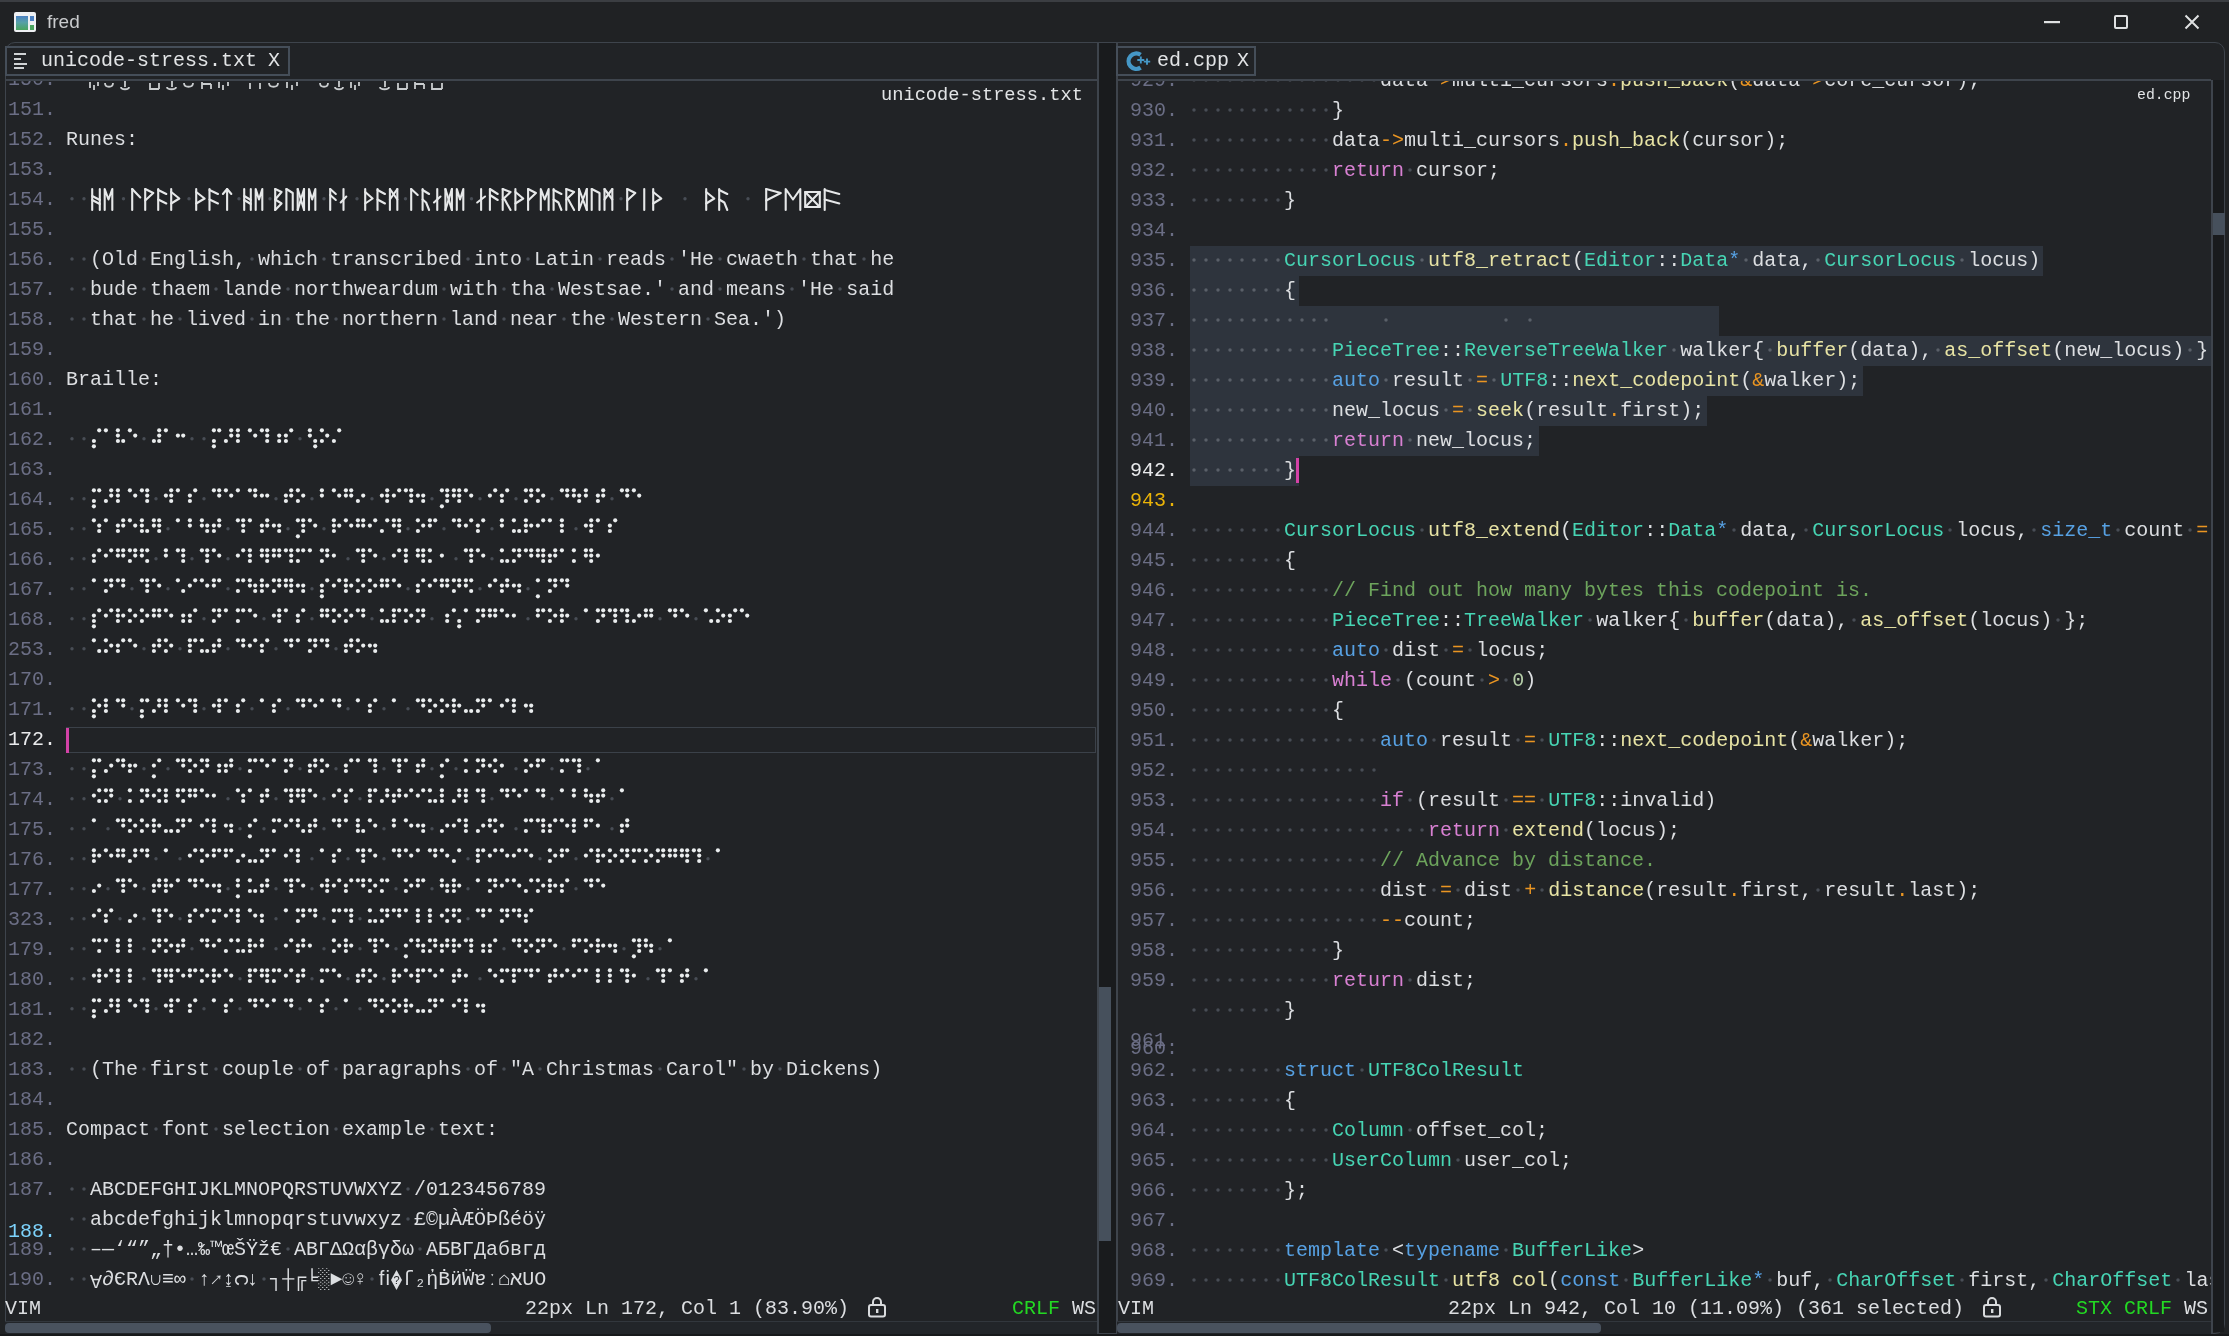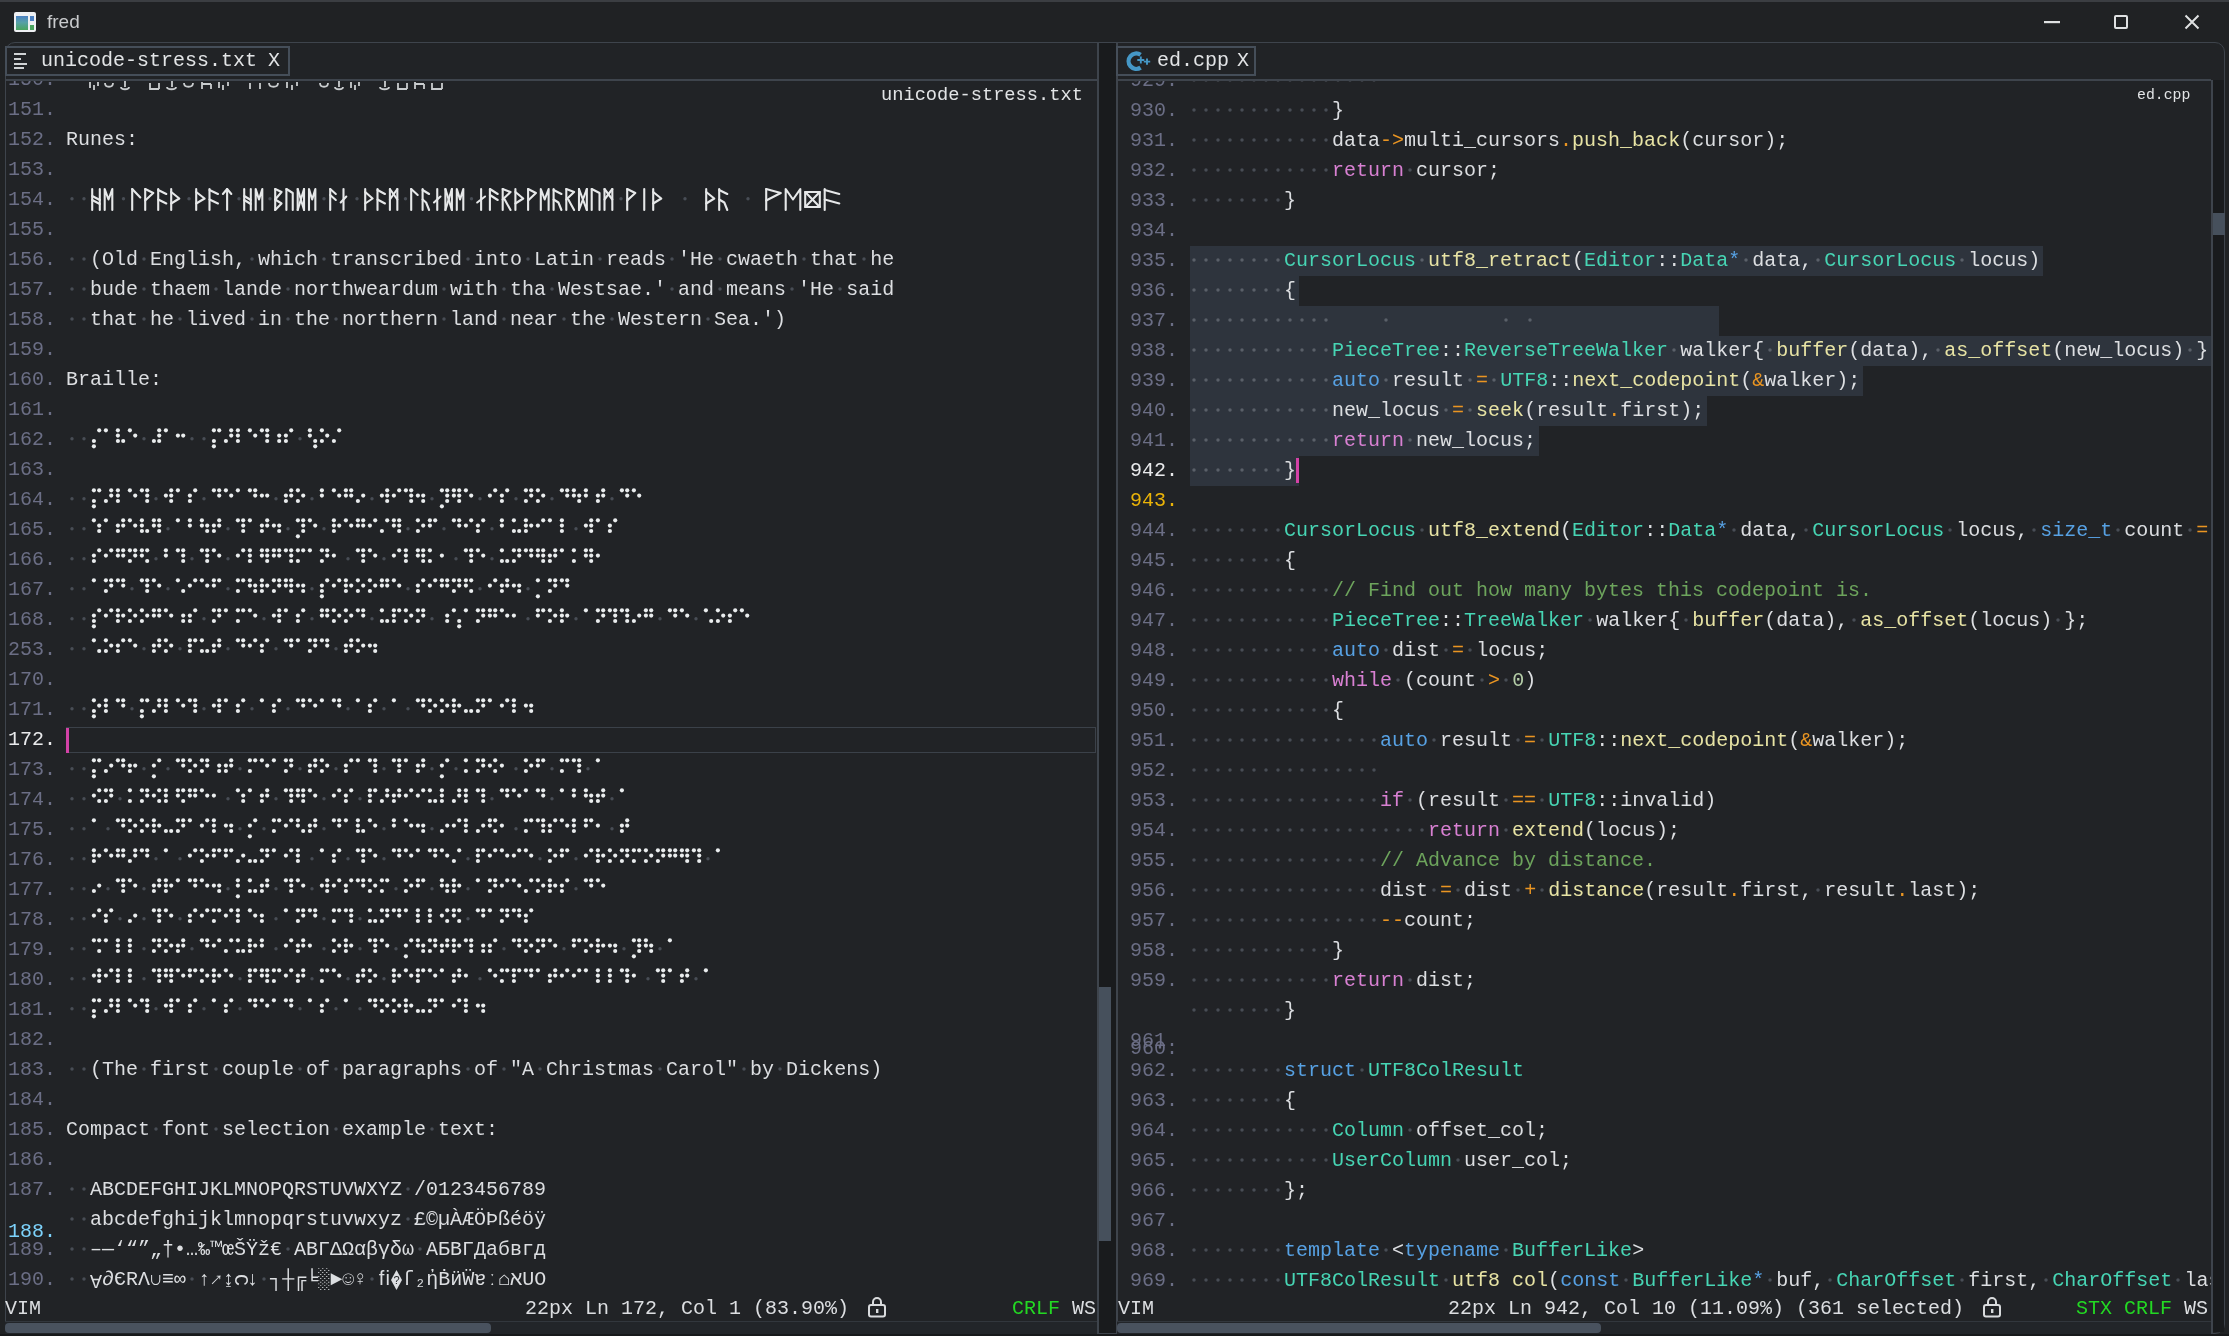--- a/index.html
+++ b/index.html
@@ -71,21 +71,21 @@
 <div class="g" style="left:3px;top:524px;color:#6b6e85">168.</div>
 <div class="g" style="left:3px;top:554px;color:#6b6e85">253.</div>
 <div class="g" style="left:3px;top:584px;color:#6b6e85">170.</div>
 <div class="g" style="left:3px;top:614px;color:#6b6e85">171.</div>
 <div class="g" style="left:3px;top:644px;color:#e9eaec">172.</div>
 <div class="g" style="left:3px;top:674px;color:#6b6e85">173.</div>
 <div class="g" style="left:3px;top:704px;color:#6b6e85">174.</div>
 <div class="g" style="left:3px;top:734px;color:#6b6e85">175.</div>
 <div class="g" style="left:3px;top:764px;color:#6b6e85">176.</div>
 <div class="g" style="left:3px;top:794px;color:#6b6e85">177.</div>
-<div class="g" style="left:3px;top:824px;color:#6b6e85">178.</div>
+<div class="g" style="left:3px;top:824px;color:#6b6e85">323.</div>
 <div class="g" style="left:3px;top:854px;color:#6b6e85">179.</div>
 <div class="g" style="left:3px;top:884px;color:#6b6e85">180.</div>
 <div class="g" style="left:3px;top:914px;color:#6b6e85">181.</div>
 <div class="g" style="left:3px;top:944px;color:#6b6e85">182.</div>
 <div class="g" style="left:3px;top:974px;color:#6b6e85">183.</div>
 <div class="g" style="left:3px;top:1004px;color:#6b6e85">184.</div>
 <div class="g" style="left:3px;top:1034px;color:#6b6e85">185.</div>
 <div class="g" style="left:3px;top:1064px;color:#6b6e85">186.</div>
 <div class="g" style="left:3px;top:1094px;color:#6b6e85">187.</div>
 <div class="g" style="left:3px;top:1136px;color:#7dd3fc">188.</div>
@@ -2341,20 +2341,21 @@
 <div class="g" style="left:13px;top:953px;color:#6b6e85">960.</div>
 <div class="g" style="left:13px;top:945px;color:#6b6e85">961.</div>
 <div class="g" style="left:13px;top:975px;color:#6b6e85">962.</div>
 <div class="g" style="left:13px;top:1005px;color:#6b6e85">963.</div>
 <div class="g" style="left:13px;top:1035px;color:#6b6e85">964.</div>
 <div class="g" style="left:13px;top:1065px;color:#6b6e85">965.</div>
 <div class="g" style="left:13px;top:1095px;color:#6b6e85">966.</div>
 <div class="g" style="left:13px;top:1125px;color:#6b6e85">967.</div>
 <div class="g" style="left:13px;top:1155px;color:#6b6e85">968.</div>
 <div class="g" style="left:13px;top:1185px;color:#6b6e85">969.</div>
+<div class="ln" style="left:71px;top:-15px">                <span>data</span><span class="o">-&gt;</span><span>multi_cursors</span><span class="o">.</span><span class="y">push_back</span><span>(</span><span class="o">&amp;</span><span>data</span><span class="o">-&gt;</span><span>core_cursor);</span></div>
 <svg style="left:71px;top:-15px" width="194" height="30">
       <circle cx="6" cy="13.9" r="1.75" fill="#484d55"></circle>
       <circle cx="18" cy="13.9" r="1.75" fill="#484d55"></circle>
       <circle cx="30" cy="13.9" r="1.75" fill="#484d55"></circle>
       <circle cx="42" cy="13.9" r="1.75" fill="#484d55"></circle>
       <circle cx="54" cy="13.9" r="1.75" fill="#484d55"></circle>
       <circle cx="66" cy="13.9" r="1.75" fill="#484d55"></circle>
       <circle cx="78" cy="13.9" r="1.75" fill="#484d55"></circle>
       <circle cx="90" cy="13.9" r="1.75" fill="#484d55"></circle>
       <circle cx="102" cy="13.9" r="1.75" fill="#484d55"></circle>

